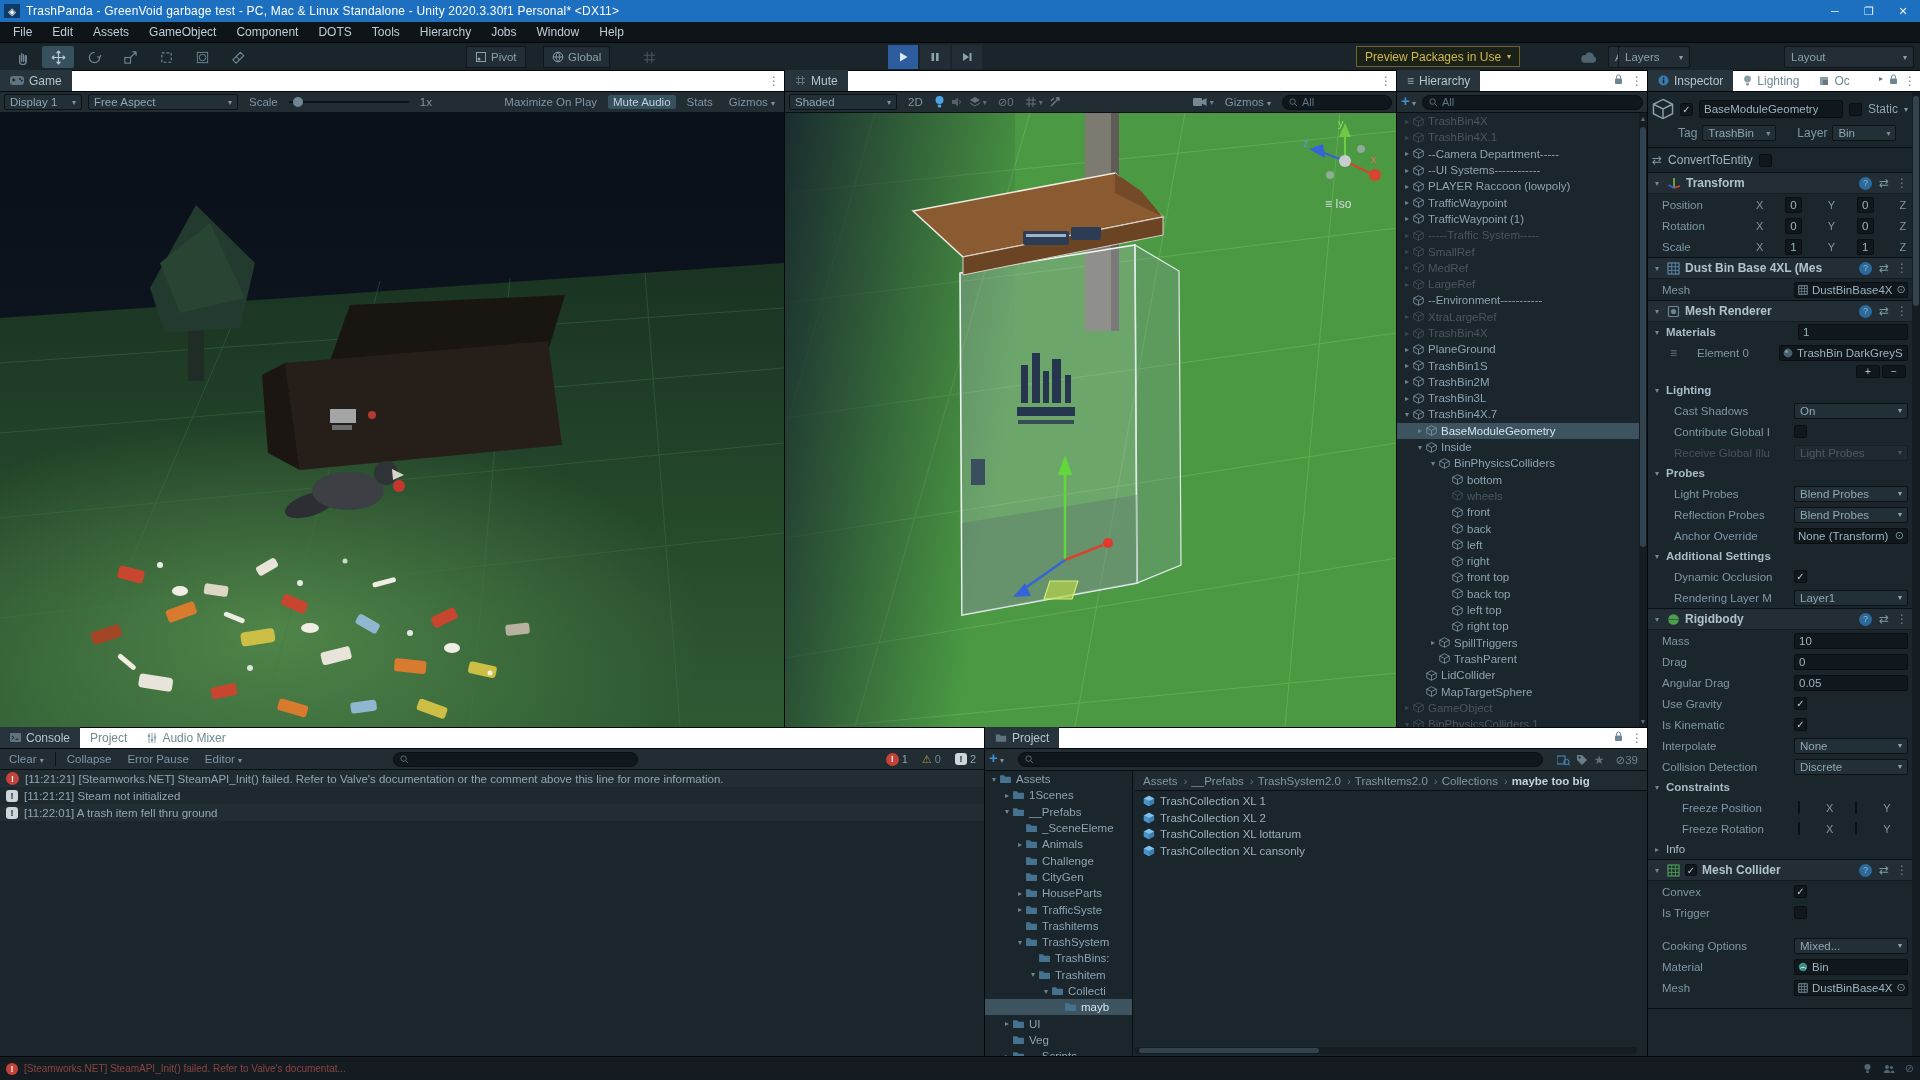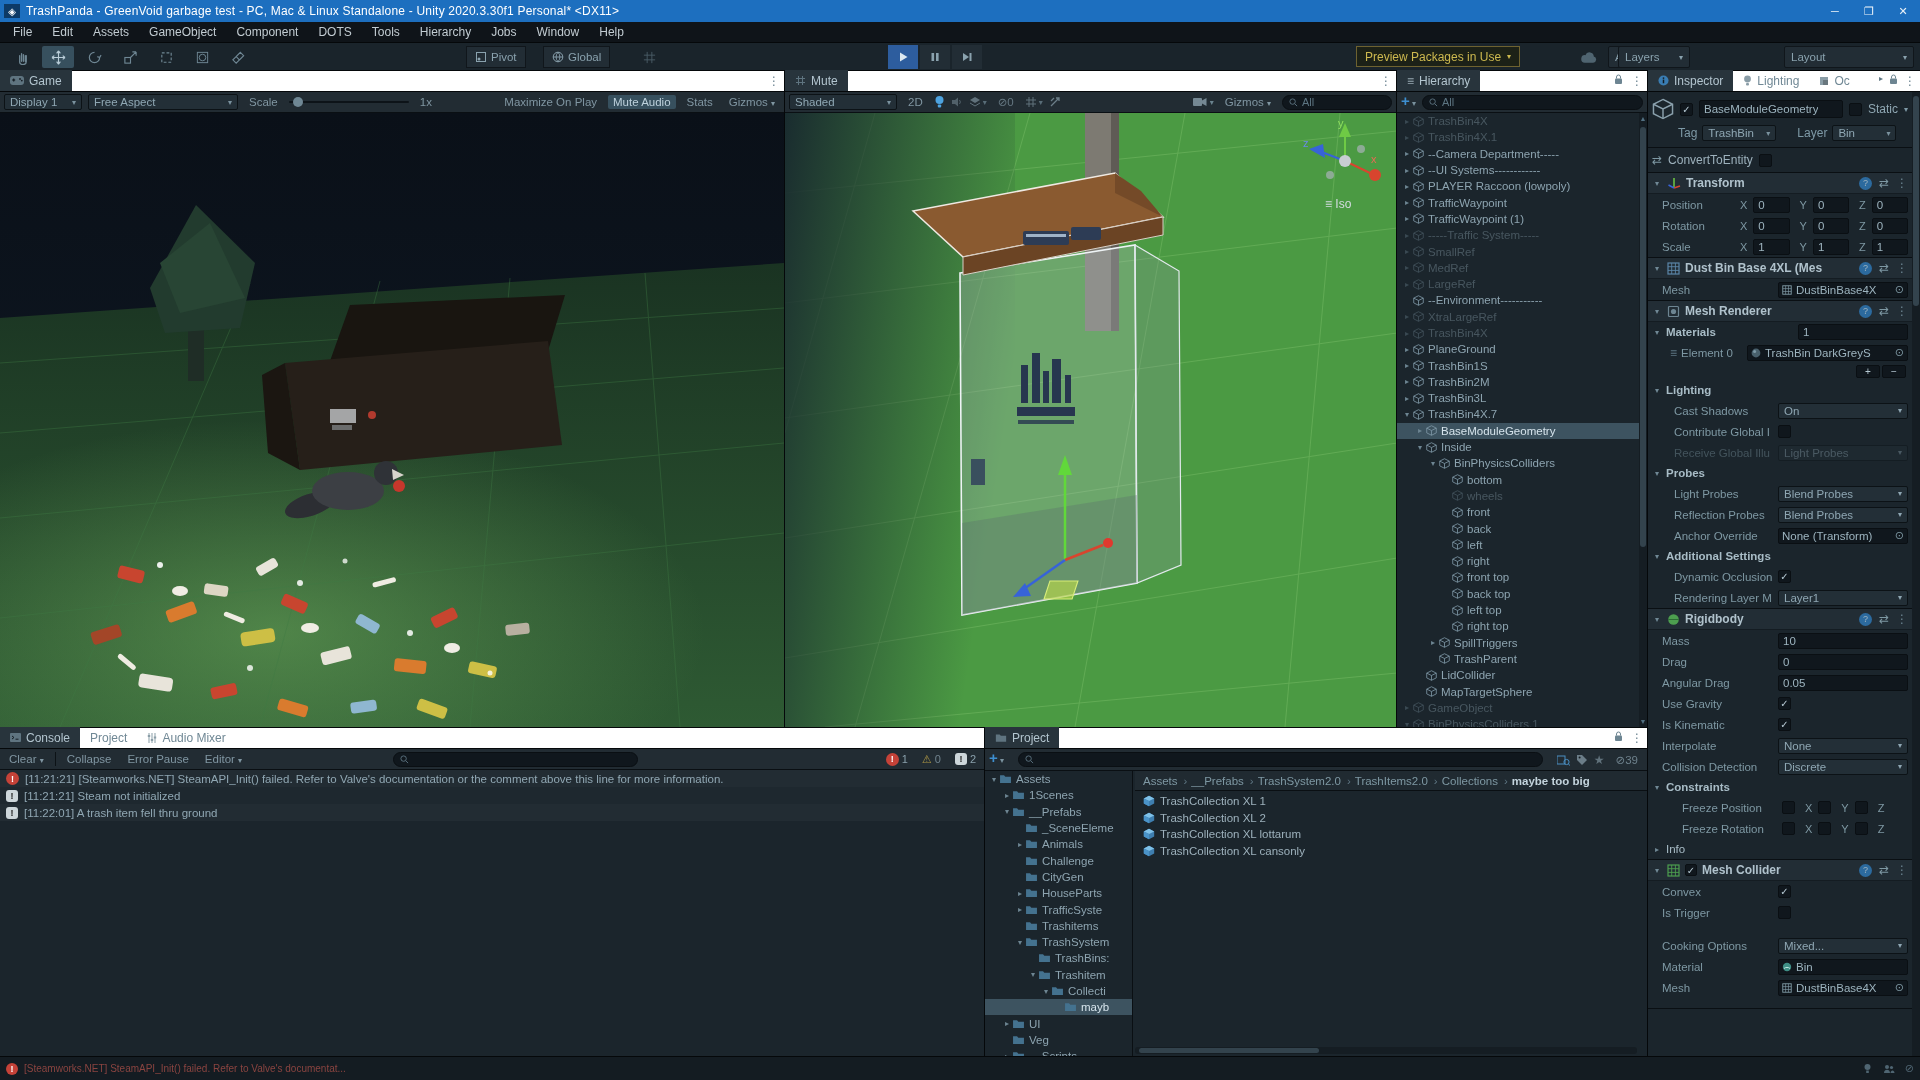--- a/index.html
+++ b/index.html
@@ -59,21 +59,21 @@
   .hrow.dim { opacity:.38; }
   .hrow.selected { background:#3d5360; color:#d6e4ec; }
   .hind { display:inline-block; flex:0 0 auto; }
   .vscroll { position:absolute; right:0; top:42px; bottom:0; width:8px; background:#151d23; }
   .vscroll .thumb { position:absolute; left:1px; width:6px; background:#33434d; border-radius:3px; }
   .vscroll .arr { position:absolute; left:0; width:8px; text-align:center; font-size:7px; color:#527082; }
 
   
   #inspector-panel { left:1647px; top:71px; width:273px; height:988px; border-left:1px solid #05080a; background:#1b252c; }
   #inspector-body { position:absolute; top:21px; left:0; right:8px; bottom:0; overflow:hidden; }
-  .irow { height:21px; display:flex; align-items:center; padding:0 4px 0 14px; gap:4px; }
+  .irow { height:21px; display:flex; align-items:center; padding:0 4px 0 14px; gap:20px; }
   .ilabel { width:112px; flex:0 0 112px; color:#7e98a3; font-size:11.5px; white-space:nowrap; overflow:hidden; }
   .field { background:#10171d; border:1px solid #0a0f13; border-radius:2px; height:16px; flex:1; display:flex; align-items:center; padding:0 4px; color:#9db4bf; font-size:11.5px; white-space:nowrap; overflow:hidden; }
   .dd2 { background:#232f37; border:1px solid #0c1216; border-radius:2px; height:16px; flex:1; display:flex; align-items:center; justify-content:space-between; padding:0 5px; color:#8fa7b3; font-size:11.5px; white-space:nowrap; overflow:hidden; }
   .objf { background:#10171d; border:1px solid #0a0f13; border-radius:2px; height:16px; flex:1; display:flex; align-items:center; gap:4px; padding:0 3px; color:#9db4bf; font-size:11.5px; white-space:nowrap; overflow:hidden; }
   .objf .picker { margin-left:auto; color:#7e98a3; font-size:11px; }
   .cb { width:13px; height:13px; background:#10171d; border:1px solid #0a0f13; border-radius:2px; display:flex; align-items:center; justify-content:center; color:#b6c9d3; font-size:10px; }
   .chead { height:22px; background:#222d35; border-top:1px solid #0a0f13; border-bottom:1px solid #141c22; display:flex; align-items:center; gap:5px; padding:0 4px; }
   .chead .fold { font-size:8px; color:#708895; width:10px; text-align:center; }
   .chead .ctitle { font-weight:bold; color:#b0c2cc; font-size:12px; flex:1; white-space:nowrap; overflow:hidden; }
   .chead .hicons { display:flex; gap:7px; color:#7e98a3; align-items:center; flex:0 0 auto; }

